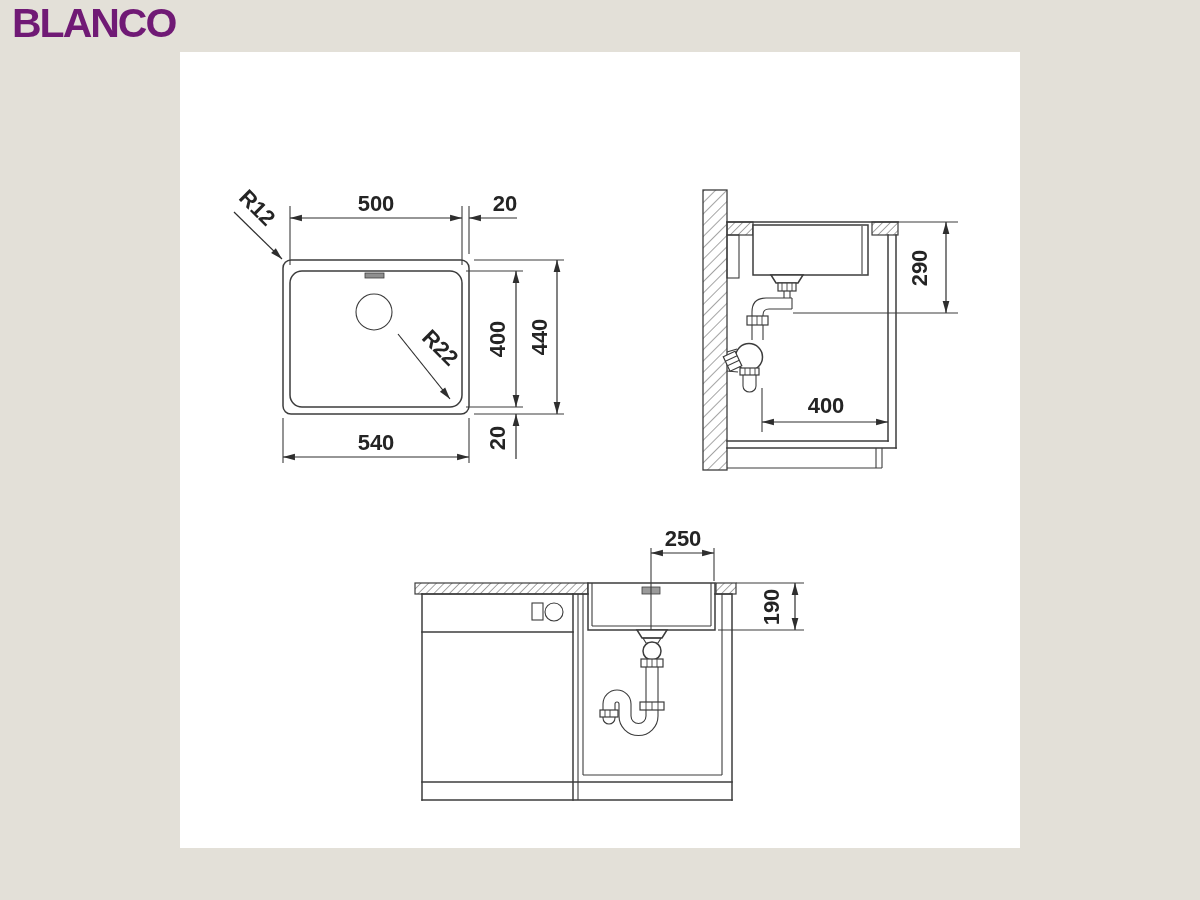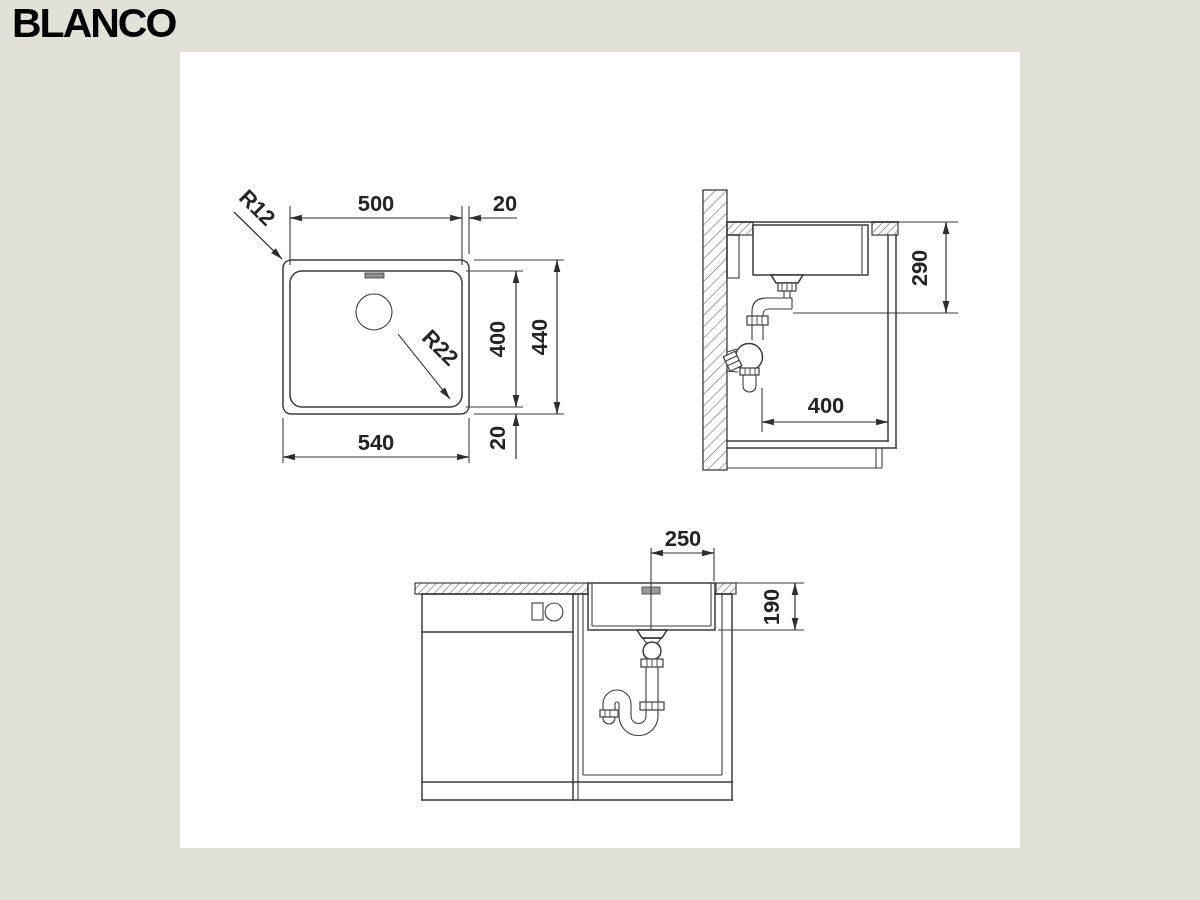--- a/index.html
+++ b/index.html
@@ -10,21 +10,21 @@
     position:relative;
   }
   .paper{
     position:absolute;left:180px;top:52px;width:840px;height:796px;
     background:#ffffff;
   }
   .logo{
     position:absolute;left:12px;top:0px;
     font-family:"Liberation Sans",sans-serif;
     font-weight:bold;font-size:41px;letter-spacing:-2px;
-    color:#000000;
+    color:#701a75;
   }
   svg{position:absolute;left:180px;top:52px;}
   .ln{stroke:#3c3c3c;stroke-width:1.5;fill:none;stroke-linecap:square;}
   .lnw{stroke:#3c3c3c;stroke-width:1.5;fill:#ffffff;}
   .thin{stroke:#3c3c3c;stroke-width:1.1;fill:none;}
   .dim{stroke:#2e2e2e;stroke-width:1.2;fill:none;}
   .nut{fill:#ffffff;stroke:#3c3c3c;stroke-width:1.2;}
   .tick{stroke:#3c3c3c;stroke-width:0.9;}
   .dtxt{font:bold 22px "Liberation Sans",sans-serif;fill:#242424;}
 </style>

